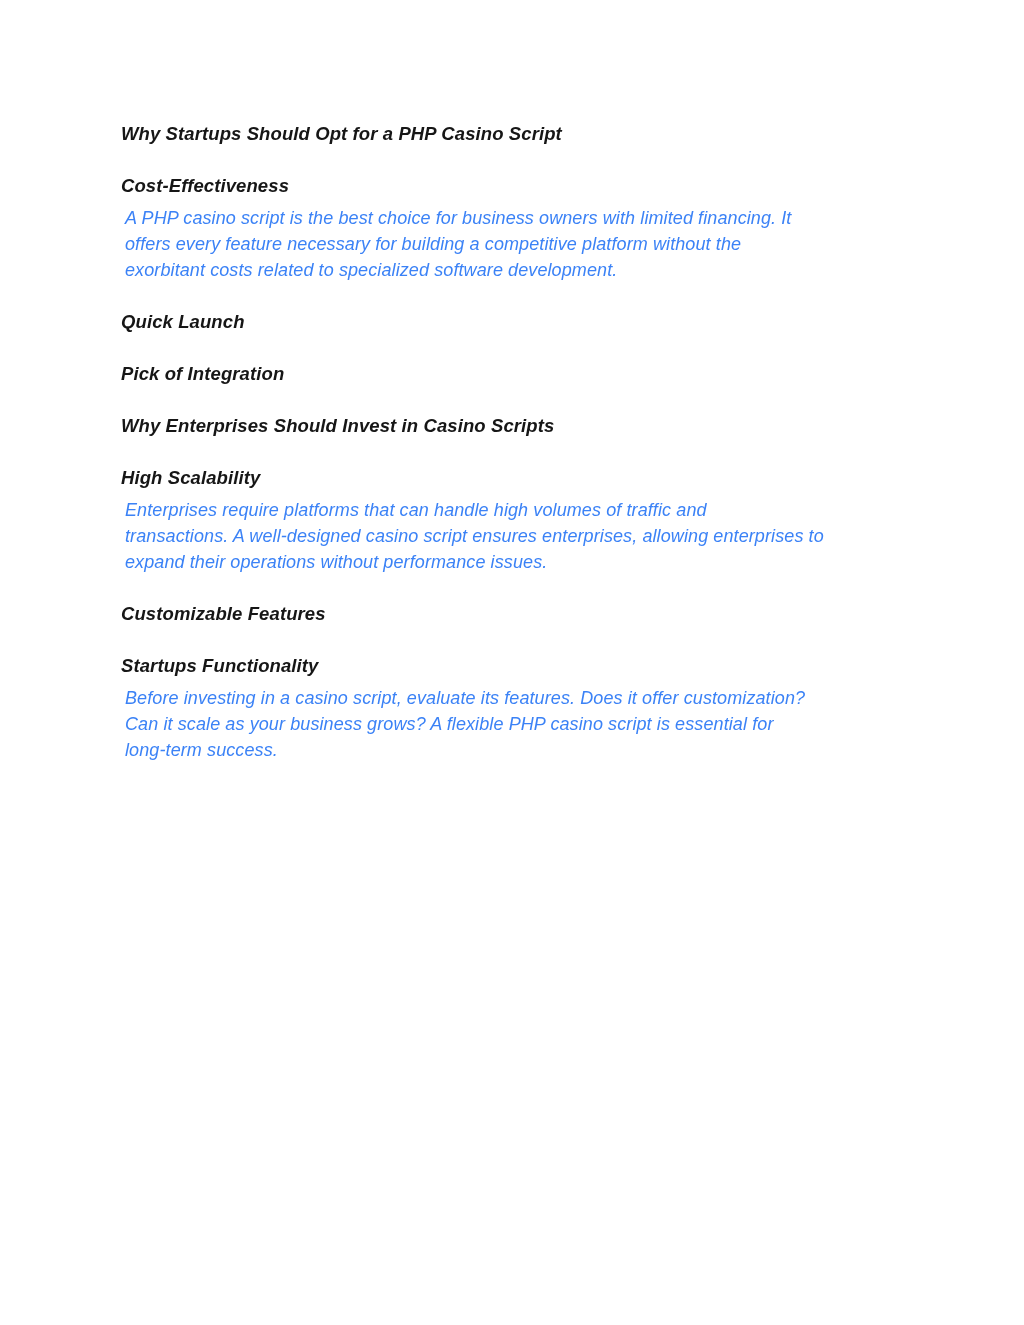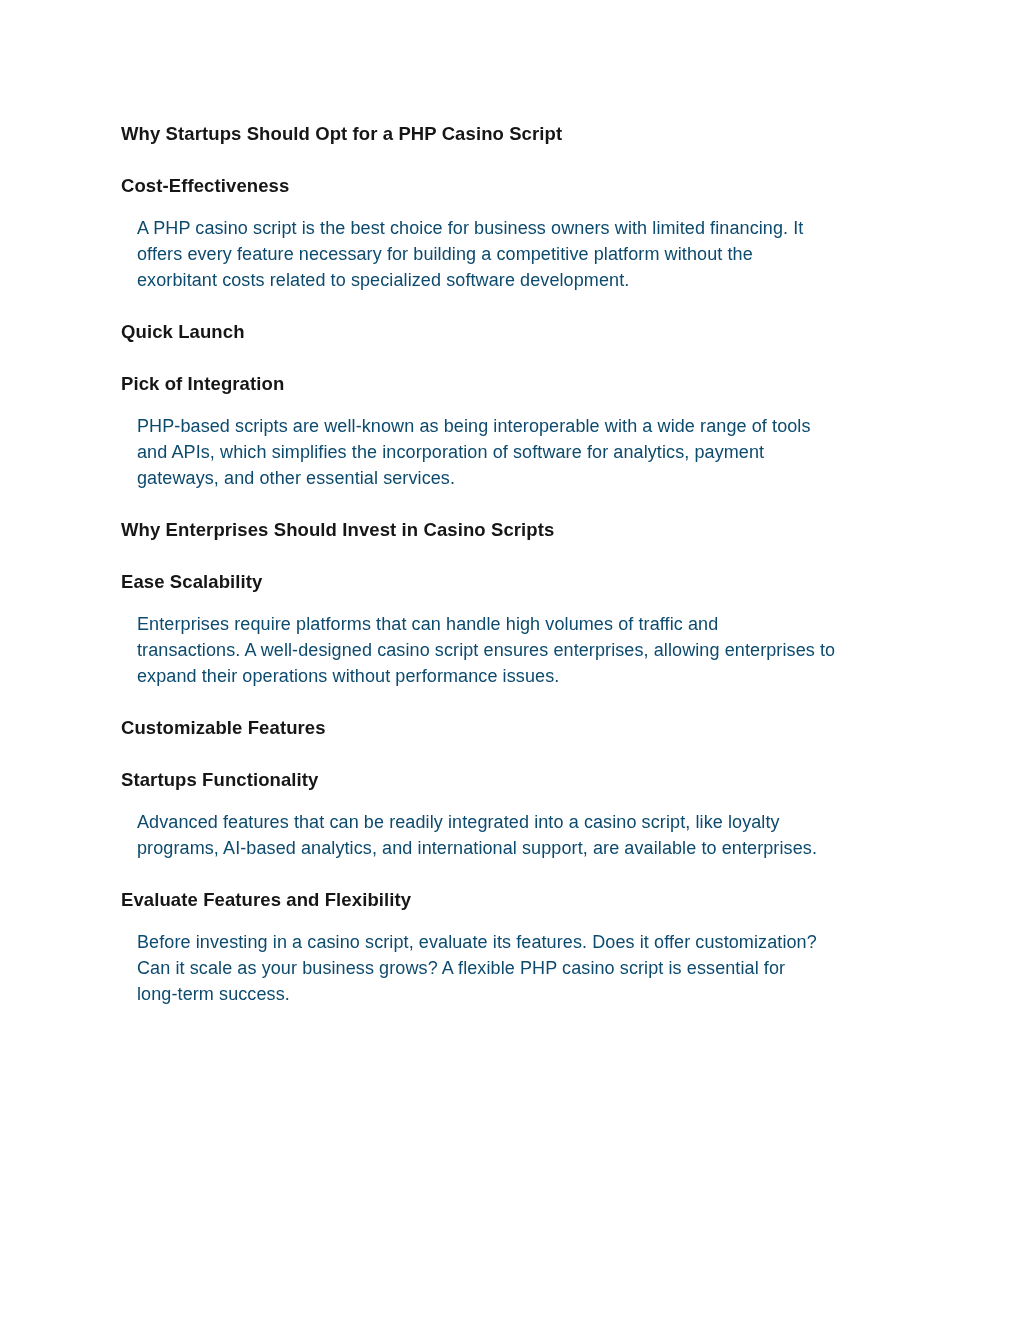--- a/index.html
+++ b/index.html
@@ -11,61 +11,56 @@
     width: 1024px;
     height: 1325px;
     overflow: hidden;
   }
   .page {
     box-sizing: border-box;
     width: 1024px;
     height: 1325px;
     padding: 95px 53px 0 121px;
     background: #ffffff;
+    font-style: italic;
   }
   .doc-heading {
     font-family: "Liberation Sans", sans-serif;
     font-size: 18.5px;
     line-height: 26px;
     font-weight: 700;
     color: #161616;
     margin: 26px 0 6px 0;
     letter-spacing: 0.1px;
   }
   .doc-paragraph {
     font-family: "Liberation Sans", sans-serif;
     font-size: 18px;
     line-height: 26px;
     font-weight: 400;
-    color: #0c4a6e;
-    margin: 16px;
+    color: #3b82f6;
+    margin: 4px;
     white-space: pre-line;
     letter-spacing: 0.1px;
   }
 </style>
 </head>
 <body>
 
 <div class="page">
   <div class="doc-heading">Why Startups Should Opt for a PHP Casino Script</div>
   <div class="doc-heading">Cost-Effectiveness</div>
   <p class="doc-paragraph">A PHP casino script is the best choice for business owners with limited financing. It
 offers every feature necessary for building a competitive platform without the
 exorbitant costs related to specialized software development.</p>
   <div class="doc-heading">Quick Launch</div>
   <div class="doc-heading">Pick of Integration</div>
-  <p class="doc-paragraph">PHP-based scripts are well-known as being interoperable with a wide range of tools
-and APIs, which simplifies the incorporation of software for analytics, payment
-gateways, and other essential services.</p>
   <div class="doc-heading">Why Enterprises Should Invest in Casino Scripts</div>
-  <div class="doc-heading">Ease Scalability</div>
+  <div class="doc-heading">High Scalability</div>
   <p class="doc-paragraph">Enterprises require platforms that can handle high volumes of traffic and
 transactions. A well-designed casino script ensures enterprises, allowing enterprises to
 expand their operations without performance issues.</p>
   <div class="doc-heading">Customizable Features</div>
   <div class="doc-heading">Startups Functionality</div>
-  <p class="doc-paragraph">Advanced features that can be readily integrated into a casino script, like loyalty
-programs, AI-based analytics, and international support, are available to enterprises.</p>
-  <div class="doc-heading">Evaluate Features and Flexibility</div>
   <p class="doc-paragraph">Before investing in a casino script, evaluate its features. Does it offer customization?
 Can it scale as your business grows? A flexible PHP casino script is essential for
 long-term success.</p>
 </div>
 
 </body></html>

